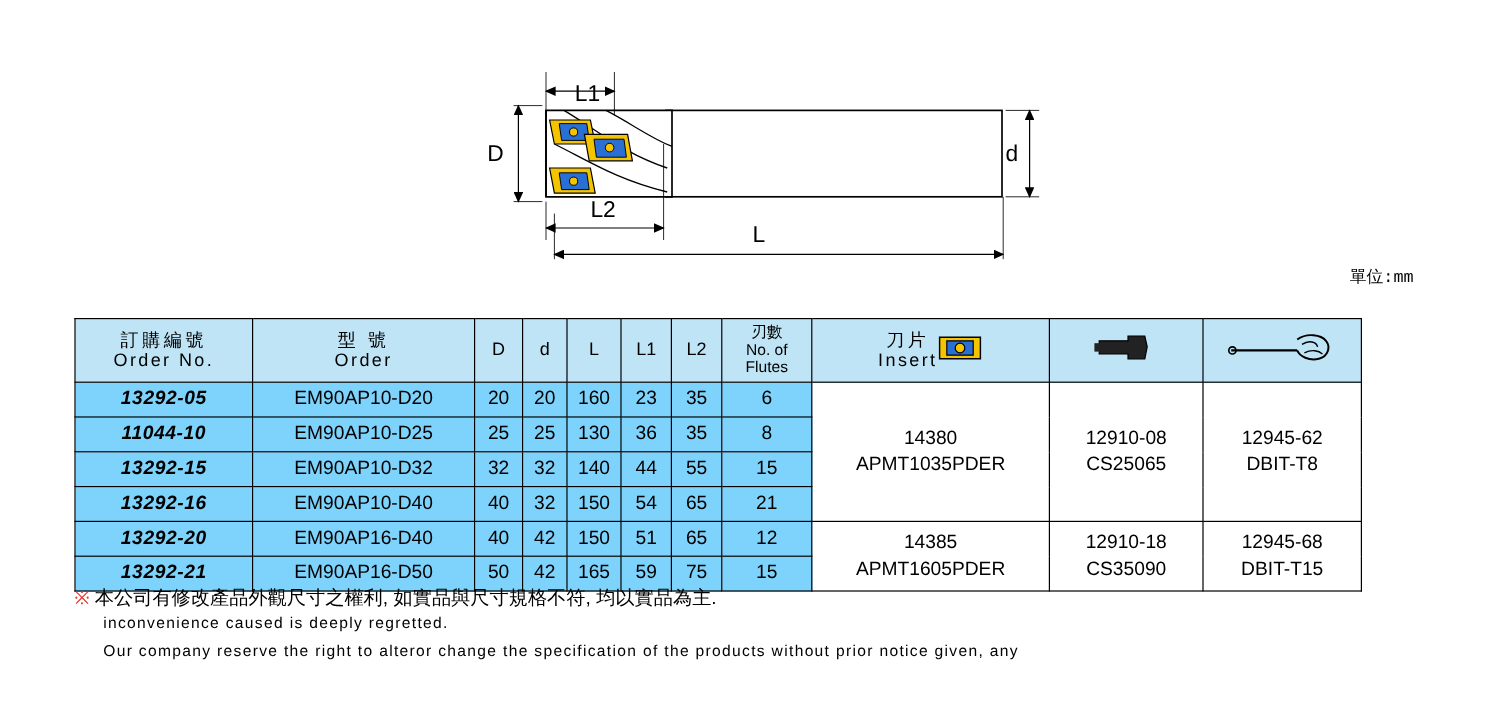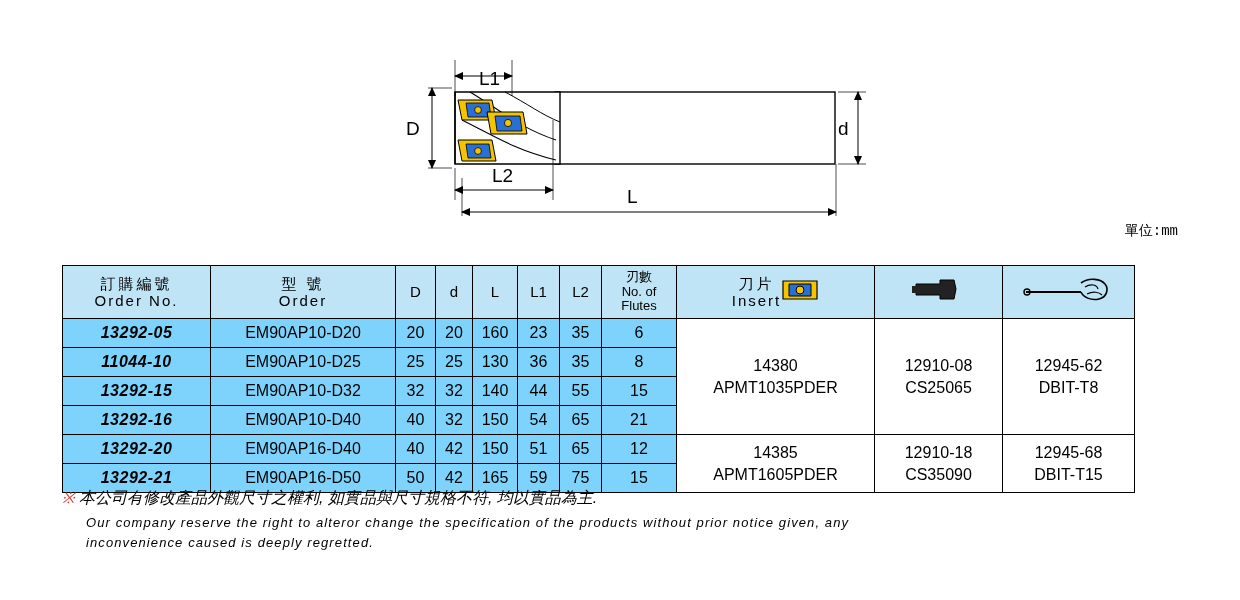--- a/index.html
+++ b/index.html
@@ -100,21 +100,20 @@
 
   
   .ico { display:inline-block; vertical-align: middle; }
 
   
   #notes {
     position: absolute;
     left: 62px;
     top: 487px;
     width: 1120px;
-    font-style: italic;
   }
   .note-cn {
     font-size: 16px;
     font-family: "Liberation Sans", sans-serif;
     color: #000;
     white-space: nowrap;
   }
   .note-star { color: #e8342a; font-size: 15px; }
   .note-en {
     margin-top: 4px;
@@ -357,15 +356,15 @@
       <td class="num">15</td>
     </tr>
   </tbody>
 </table>
 
 <div id="notes">
   <div class="note-cn">
     <span class="note-star">※</span>
     <span>本公司有修改產品外觀尺寸之權利, 如實品與尺寸規格不符, 均以實品為主.</span>
   </div>
+  <div class="note-en" style="margin-top:0">inconvenience caused is deeply regretted.</div>
   <div class="note-en">Our company reserve the right to alteror change the specification of the products without prior notice given, any</div>
-  <div class="note-en" style="margin-top:0">inconvenience caused is deeply regretted.</div>
 </div>
 
 </body></html>

